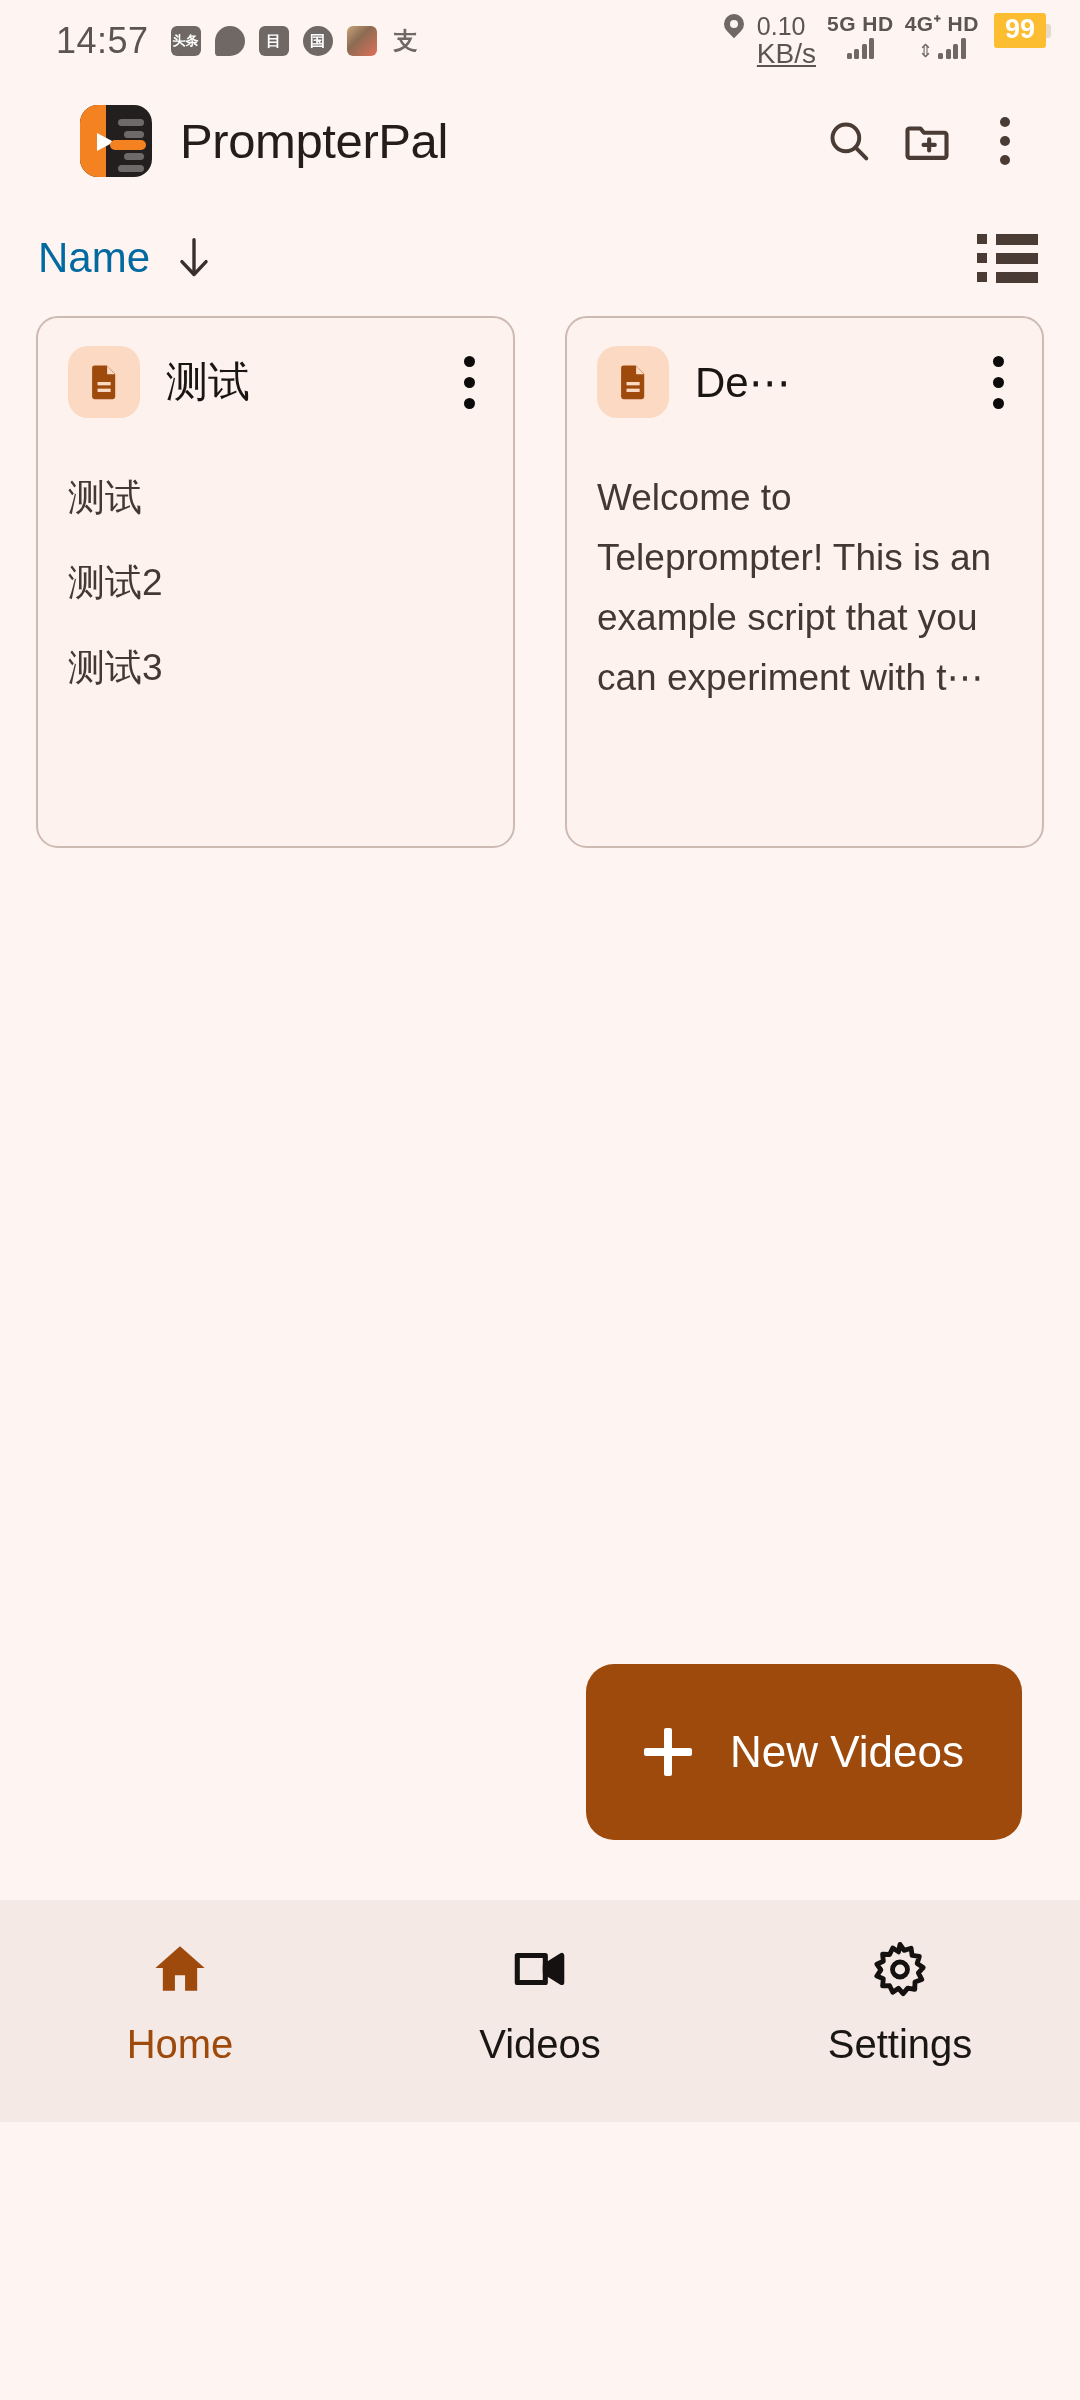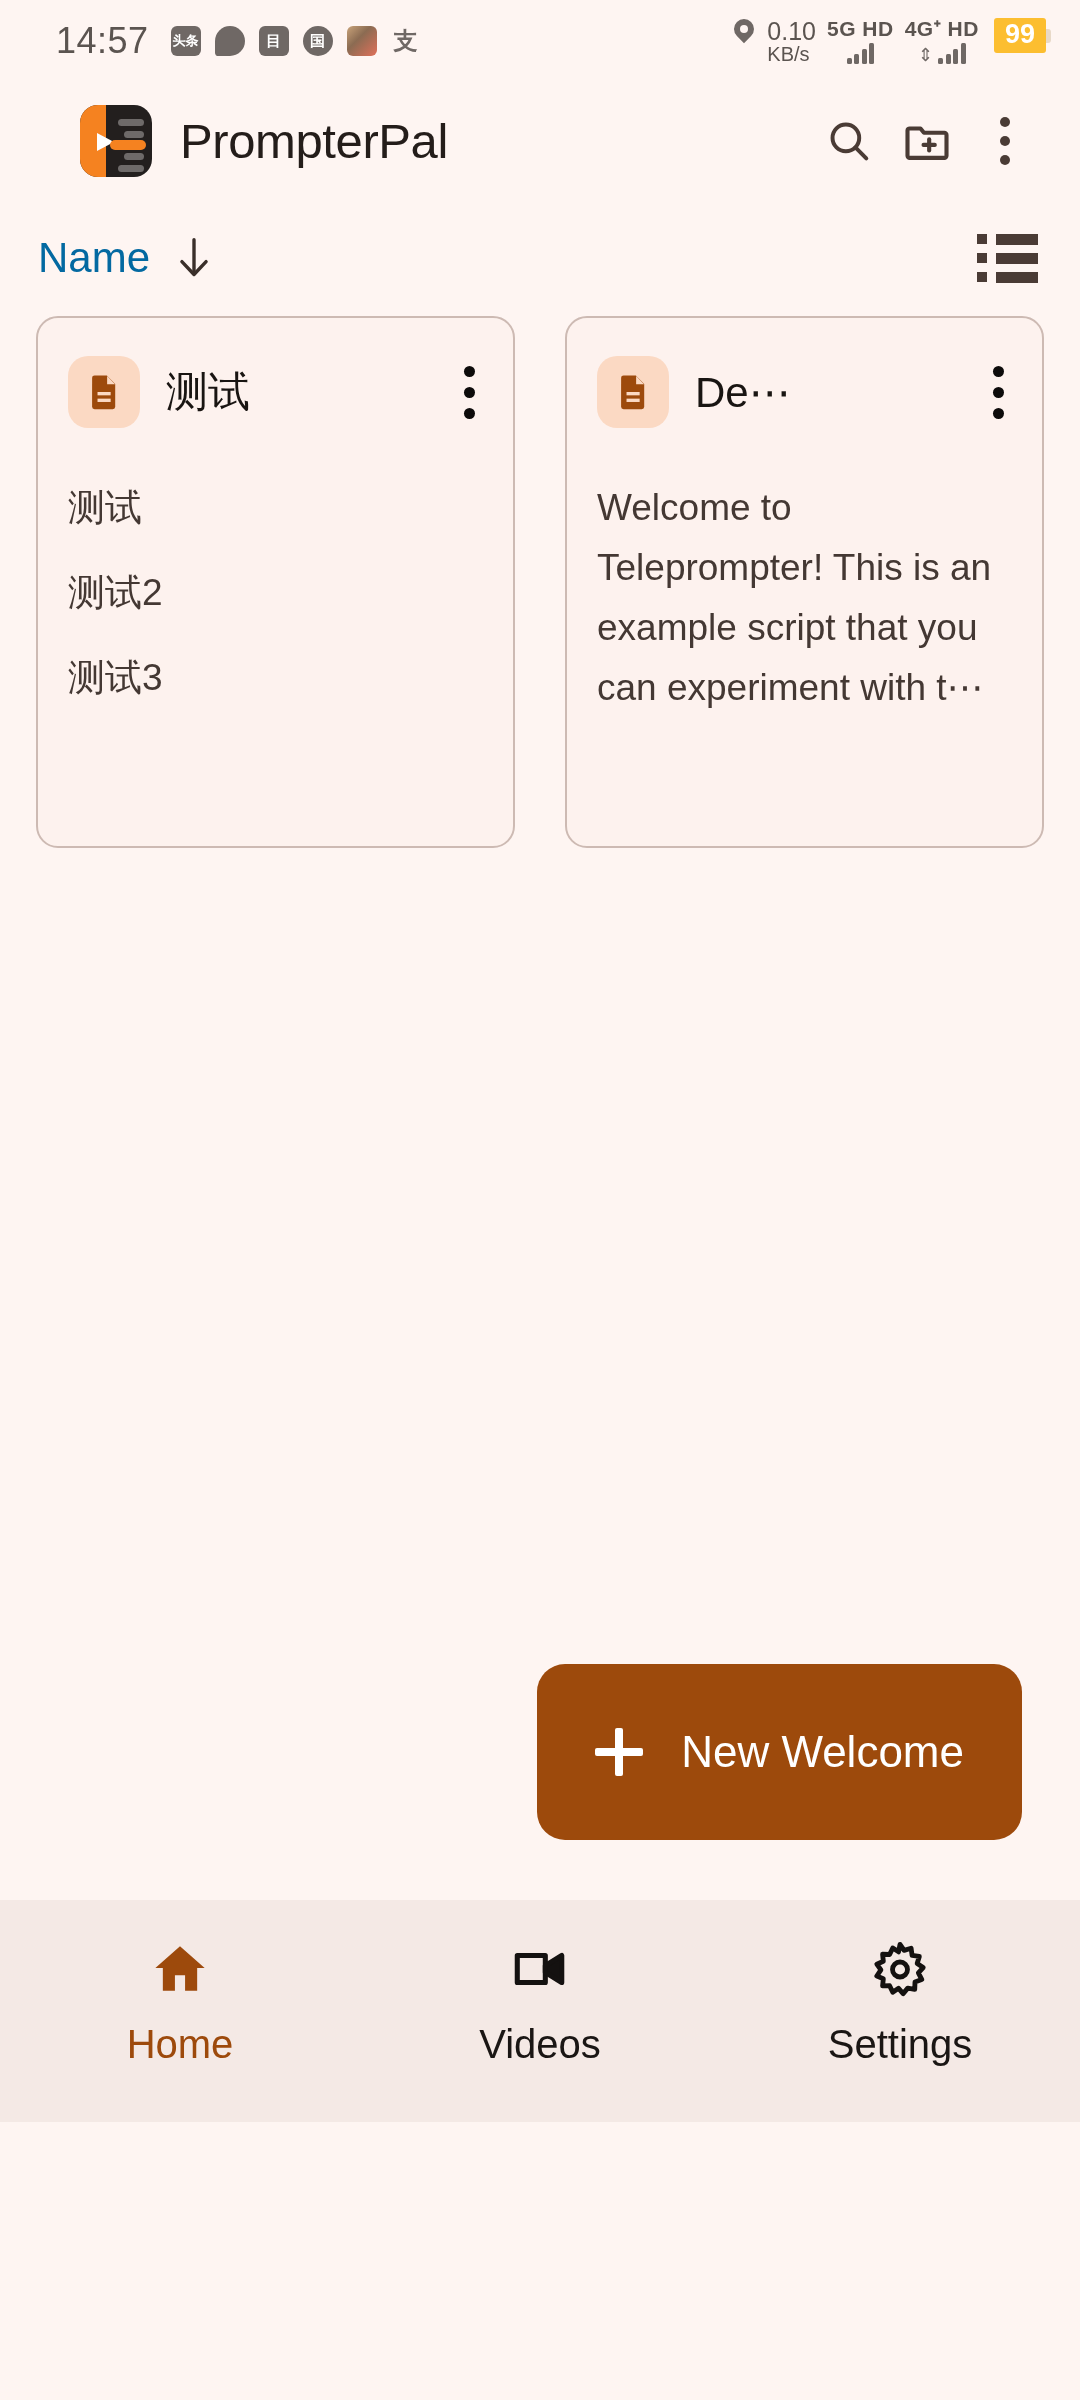--- a/index.html
+++ b/index.html
@@ -49,21 +49,21 @@
     content:""; position:absolute; left:2px; top:1px;
     width:20px; height:20px; border-radius:50% 50% 50% 0;
     transform:rotate(-45deg); background:#6F6865;
   }
   .sb-pin::after {
     content:""; position:absolute; left:8px; top:7px;
     width:8px; height:8px; border-radius:50%; background:#FEF5F2;
   }
   .sb-net { text-align:left; line-height:1.04; color:#5B5450; }
   .sb-net .v { font-size:25px; }
-  .sb-net .u { font-size:20px; }
+  .sb-net .u { font-size:28px;text-decoration:underline; }
   .sb-sig { display:flex; flex-direction:column; align-items:center; line-height:1; }
   .sb-sig .lbl { font-size:21px; color:#5B5450; font-weight:bold; letter-spacing:0.5px; white-space:nowrap; }
   .sb-bars { display:flex; align-items:flex-end; gap:2.5px; height:21px; margin-top:4px; }
   .sb-bars i { width:5px; background:#6F6865; border-radius:1.5px; display:block; }
   .sb-bars i:nth-child(1){height:6px}
   .sb-bars i:nth-child(2){height:10px}
   .sb-bars i:nth-child(3){height:15px}
   .sb-bars i:nth-child(4){height:21px}
   .sb-dual { display:flex; align-items:flex-end; gap:5px; }
   .sb-updown { font-size:18px; color:#6F6865; line-height:0.8; margin-bottom:1px; }
@@ -133,21 +133,21 @@
   .grid {
     display:flex; gap:50px;
     padding:0 36px; flex:0 0 auto;
   }
   .card {
     flex:1 1 0; min-width:0;
     height:532px;
     background:#FDF2EE;
     border:2px solid #CDBAB3;
     border-radius:22px;
-    padding:38px 28px 26px 30px;
+    padding:28px 28px 26px 30px;
     display:flex; flex-direction:column;
     overflow:hidden;
   }
   .card-head { display:flex; align-items:center; flex:0 0 auto; }
   .doc-chip {
     width:72px; height:72px; border-radius:20px;
     background:#FBD9C3;
     display:flex; align-items:center; justify-content:center;
     flex:0 0 auto;
   }
@@ -356,21 +356,21 @@
       <div class="card-body">
         <div class="line">Welcome to Teleprompter! This is an example script that you can experiment with t⋯</div>
       </div>
     </div>
 
   </div>
 
   <div class="fabwrap">
     <button class="fab">
       <span class="plus"></span>
-      <span>New Welcome</span>
+      <span>New Videos</span>
     </button>
   </div>
 
   <div class="bottomnav">
 
     <div class="navitem active">
       <span class="nav-ico">
         <svg width="58" height="58" viewBox="0 0 24 24" fill="#9D4A0C">
           <path d="M12 2.6 1.8 11.6h3.1V21h5V14.6h4.2V21h5v-9.4h3.1z"></path>
         </svg>

